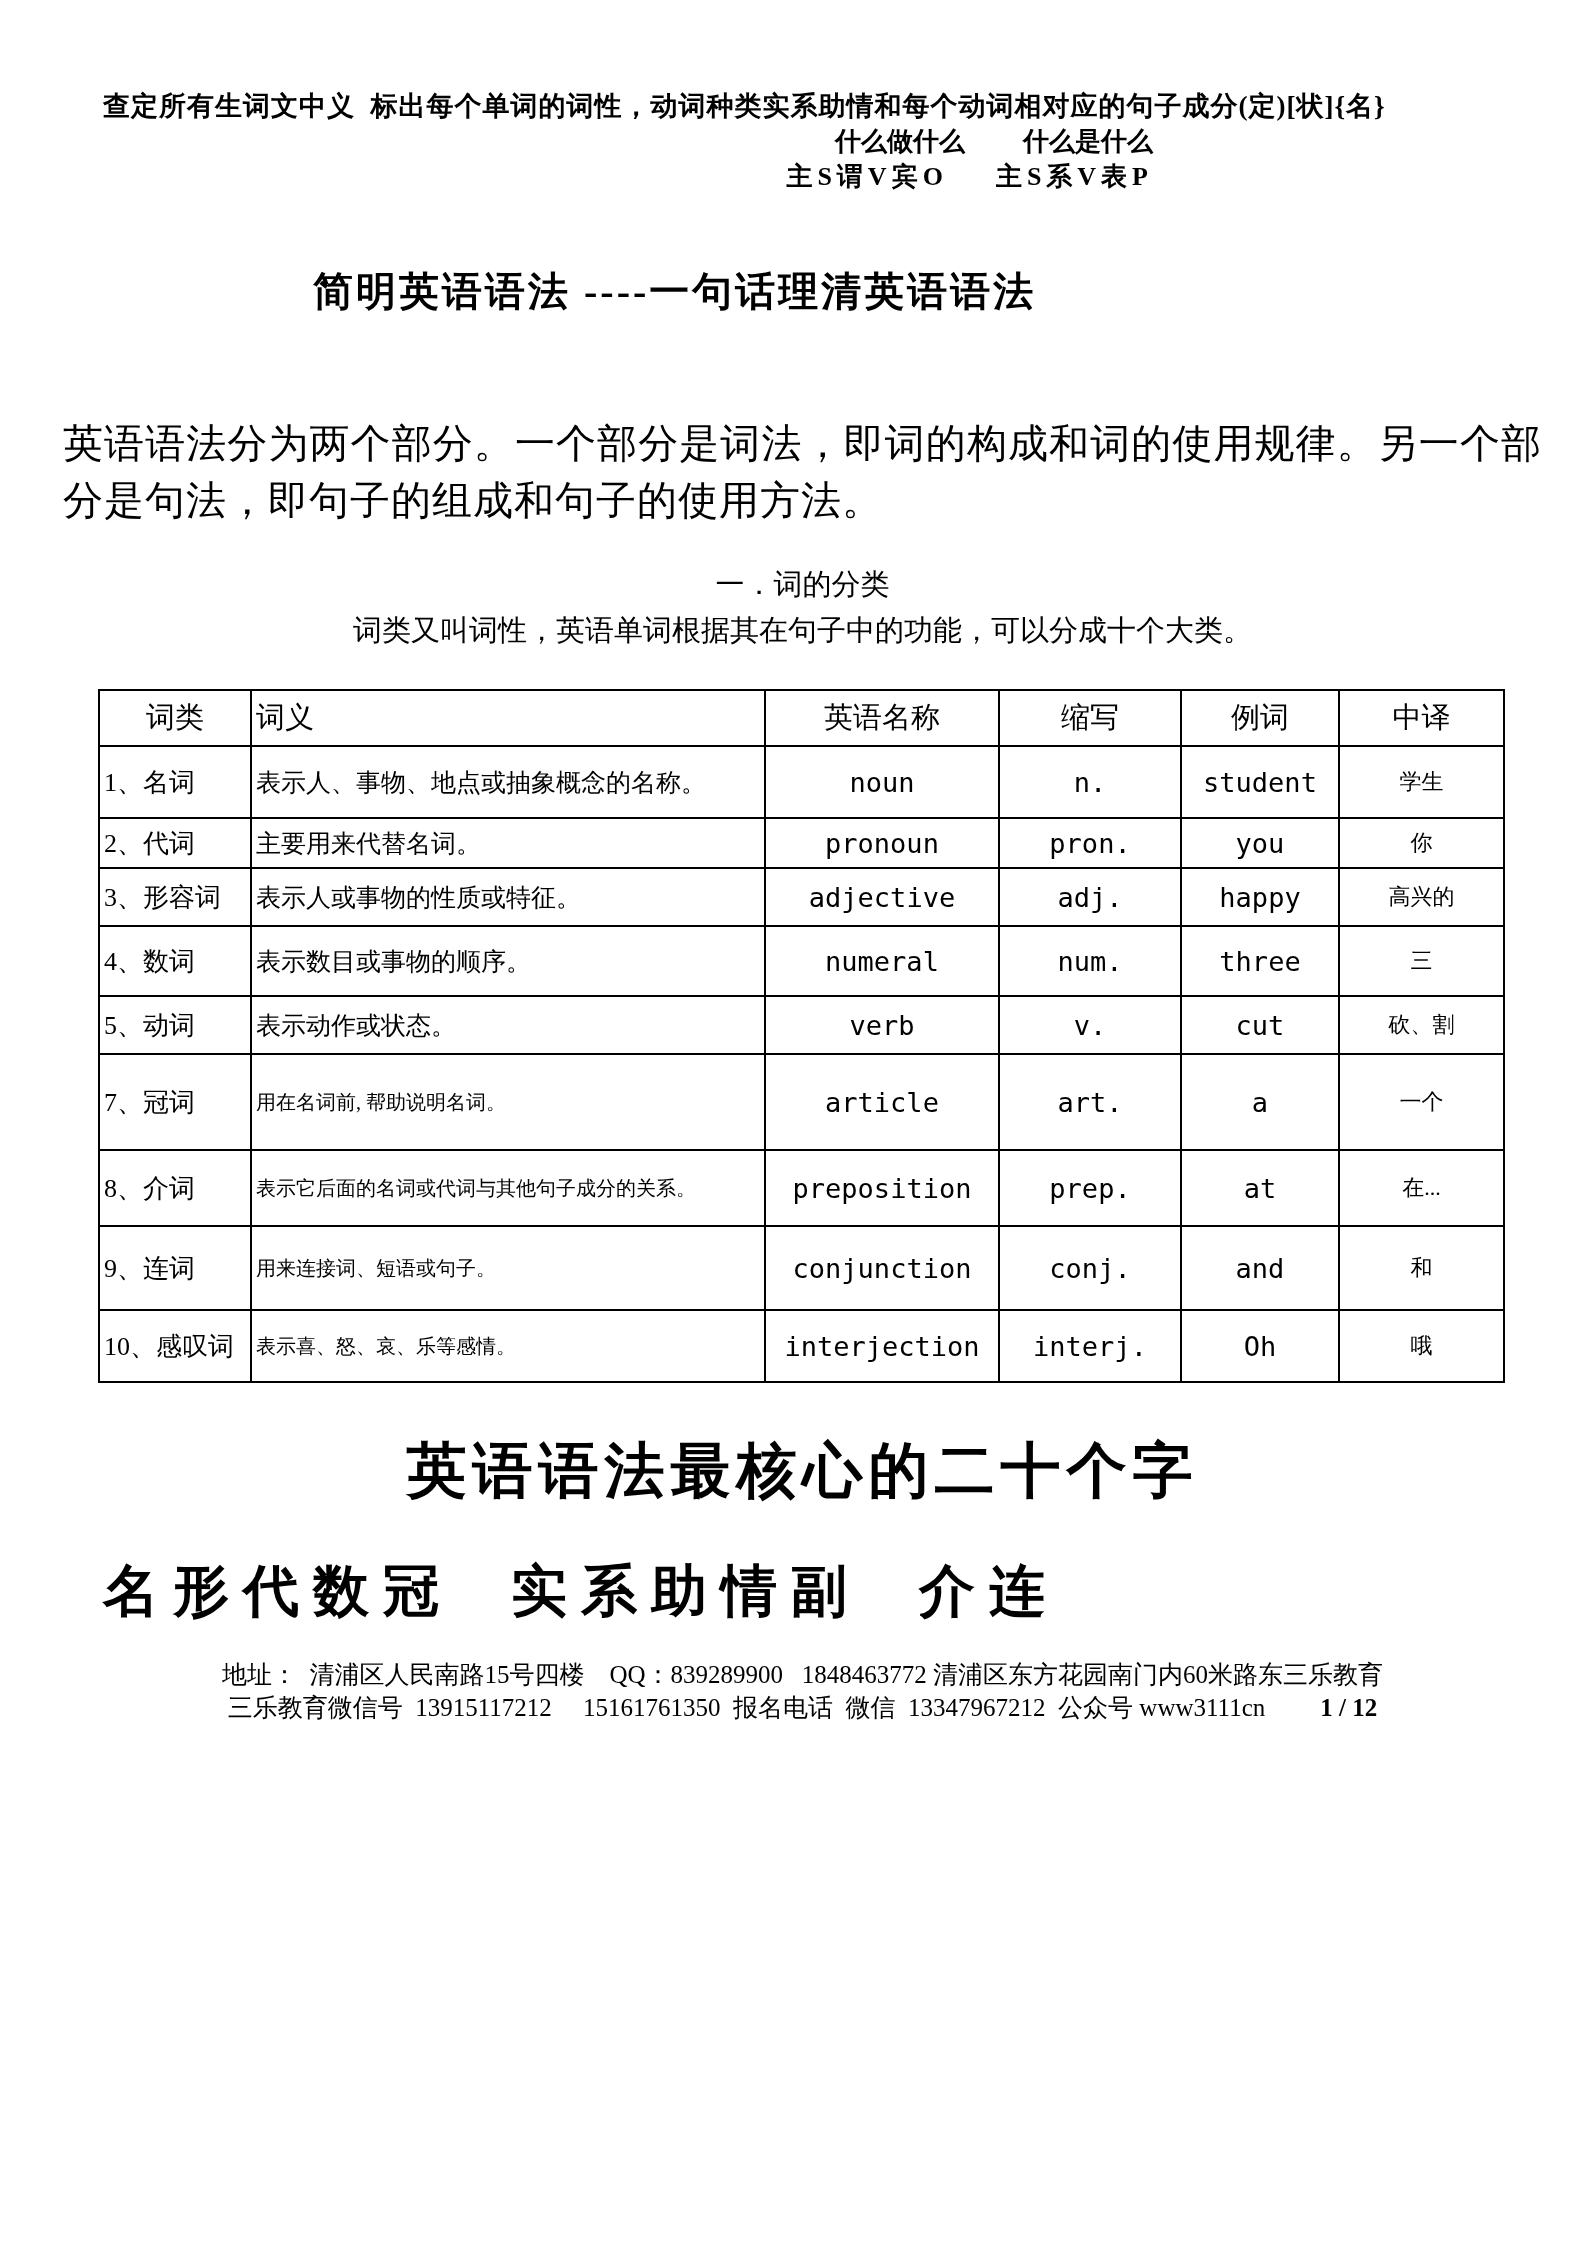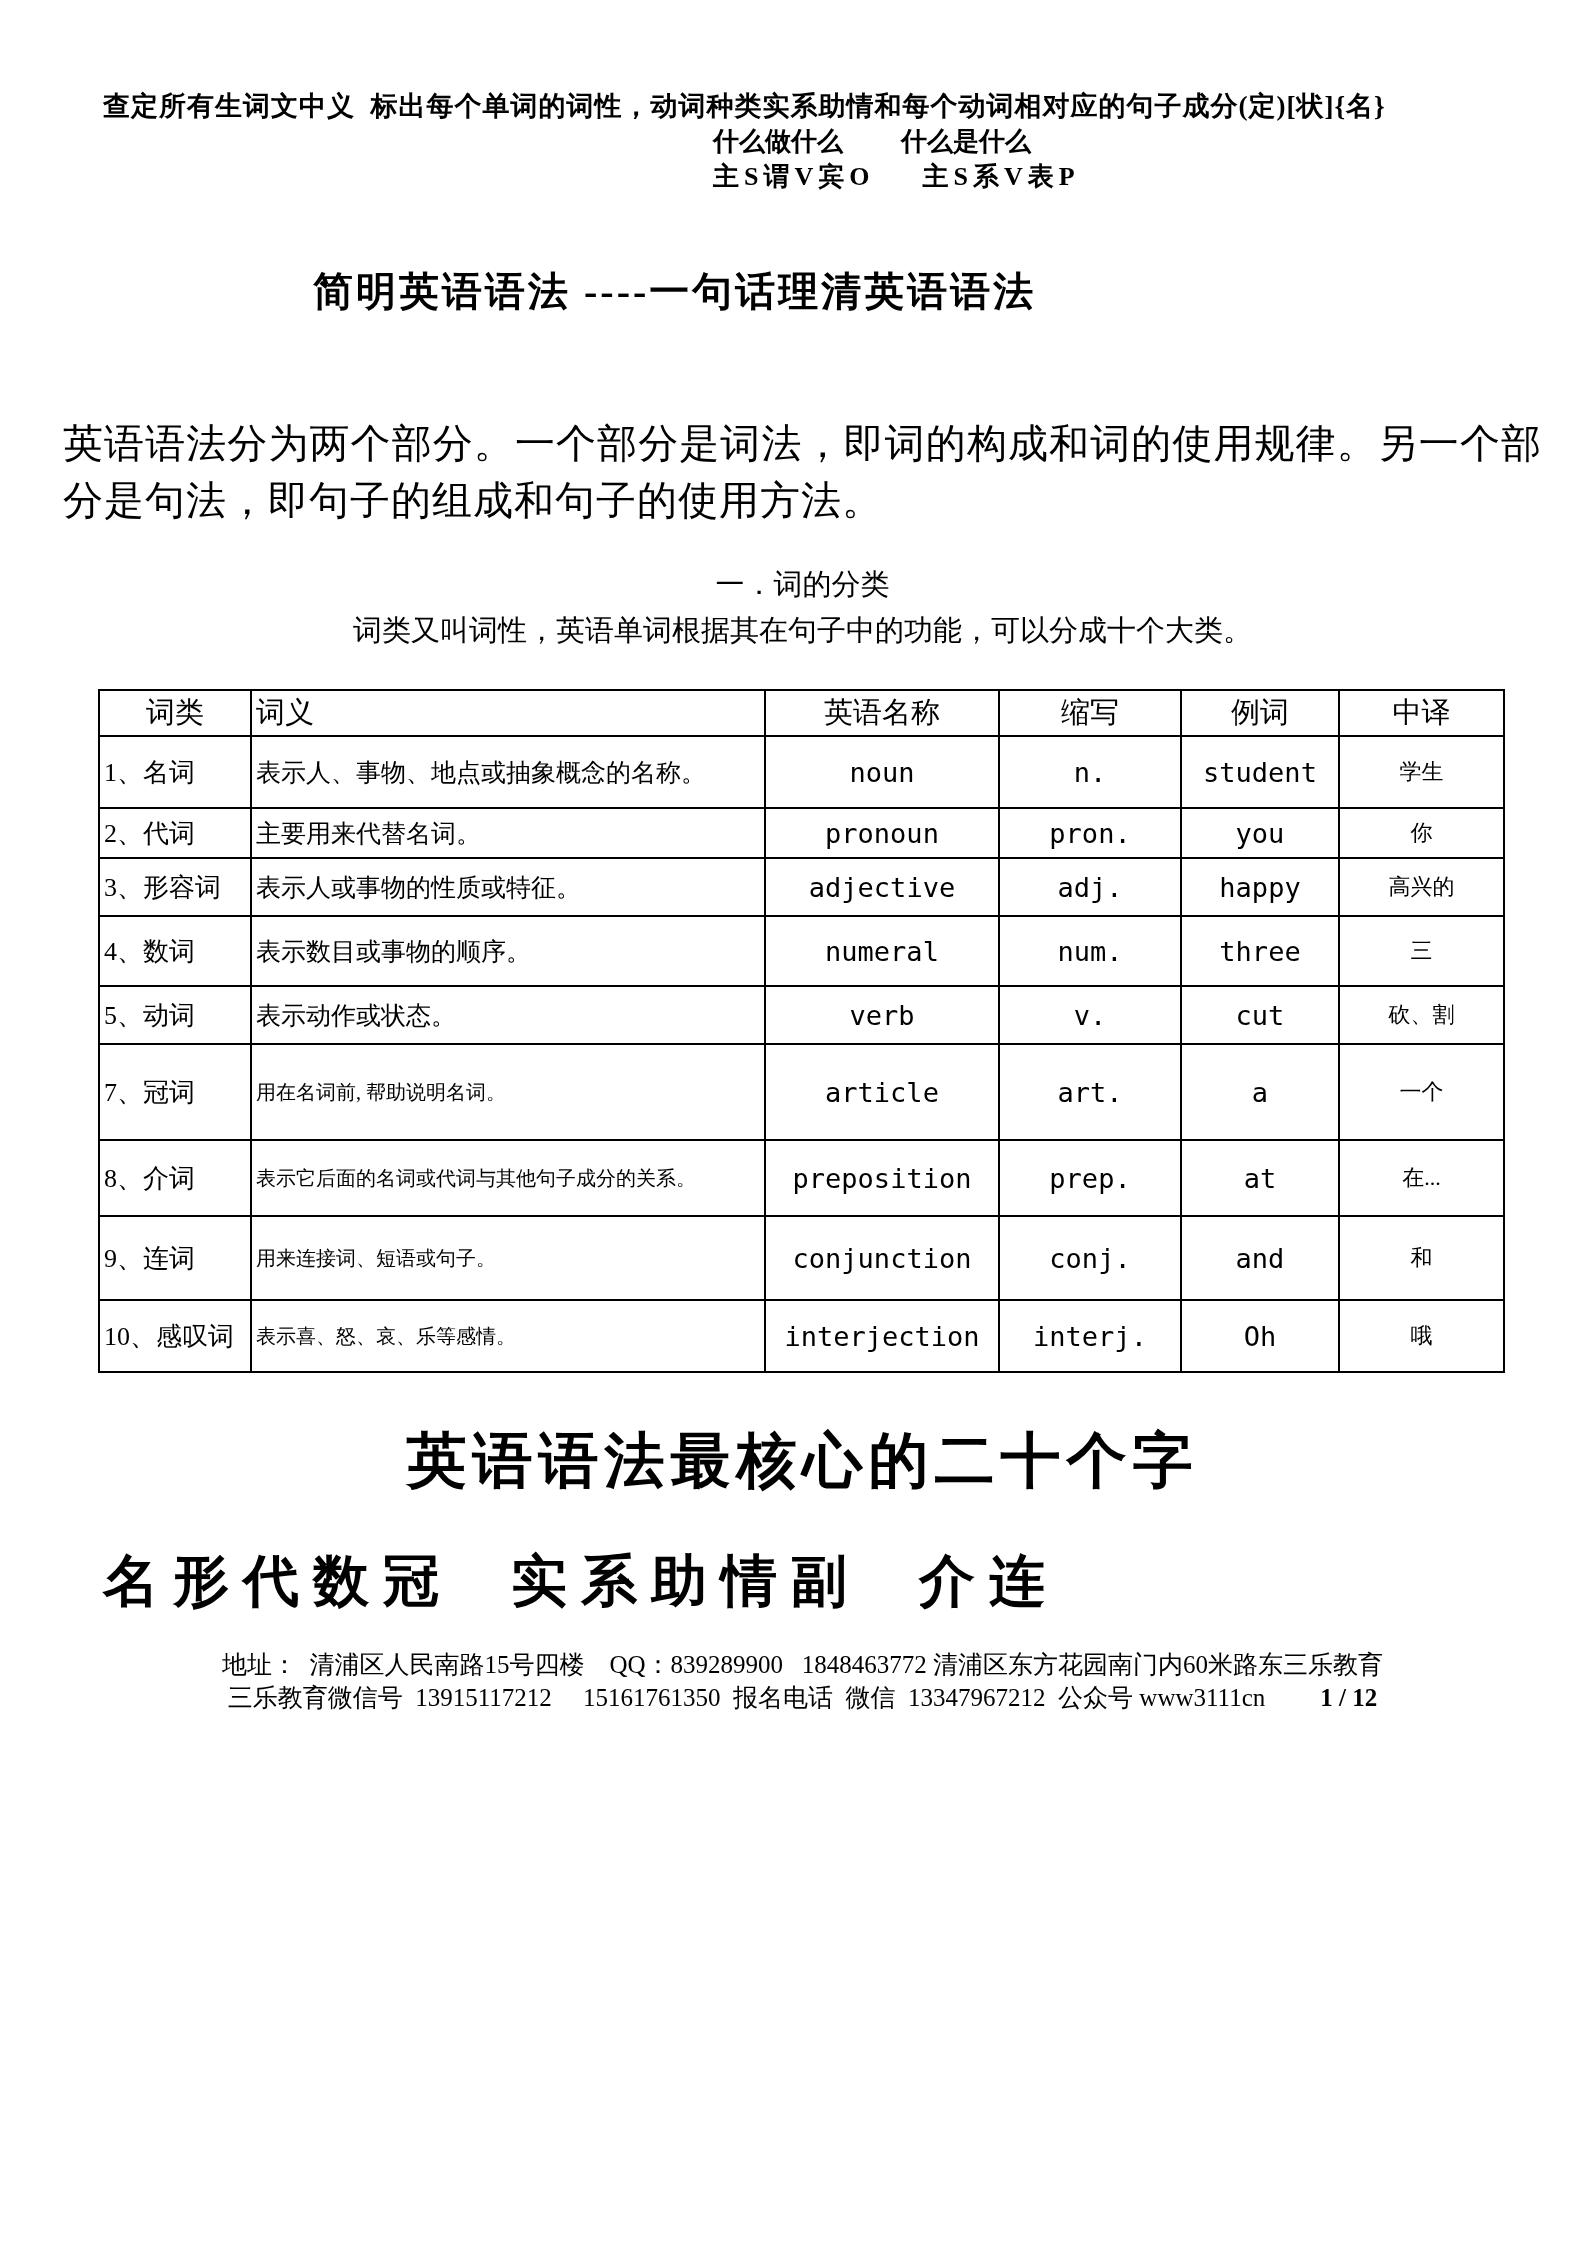--- a/index.html
+++ b/index.html
@@ -10,36 +10,36 @@
     background:#ffffff;
     box-sizing:border-box;
     padding:88px 45px 12px 63px;
     color:#000;
     font-family:"Liberation Serif","DejaVu Serif",serif;
     overflow:hidden;
   }
   
   .top-note { position:relative; font-weight:bold; }
   .note-line1 { font-size:27px; padding-left:40px; white-space:pre; letter-spacing:1px; }
-  .note-right { margin-left:650px; width:440px; display:flex; flex-direction:column; align-items:flex-start; }
+  .note-right { margin-left:650px; width:440px; display:flex; flex-direction:column; align-items:flex-end; }
   .note-row { display:flex; justify-content:center; font-size:26px; line-height:35px; font-weight:bold; }
   .note-row.r2 { gap:58px; }
   .note-row.r3 { gap:48px; letter-spacing:5px; }
   
   .doc-title { margin:70px 0 0 250px; font-size:40px; font-weight:bold; letter-spacing:3px; }
   
   .body-text { margin-top:96px; font-size:40px; line-height:57px; text-align:justify; letter-spacing:1px; }
   .body-text p { margin:0; }
   
   .section-title { margin-top:36px; text-align:center; font-size:29px; }
   .section-subtitle { margin-top:6px; text-align:center; font-size:29px; }
   
   table.word-table { margin:38px 0 0 35px; border-collapse:collapse; table-layout:fixed; width:1405px; }
   table.word-table th, table.word-table td { border:2px solid #000; vertical-align:middle; padding:2px 4px; box-sizing:border-box; overflow:hidden; }
-  thead tr { height:46px; }
+  thead tr { height:56px; }
   tbody tr:nth-child(1){height:72px;} tbody tr:nth-child(2){height:50px;}
   tbody tr:nth-child(3){height:58px;} tbody tr:nth-child(4){height:70px;}
   tbody tr:nth-child(5){height:58px;} tbody tr:nth-child(6){height:96px;}
   tbody tr:nth-child(7){height:76px;} tbody tr:nth-child(8){height:84px;}
   tbody tr:nth-child(9){height:72px;} tbody tr:nth-child(10){height:76px;}
   th { font-weight:normal; font-size:29px; text-align:center; }
   th.c1 { text-align:left; padding-left:55px; }
   td.c0 { font-size:26px; text-align:left; padding-left:10px; }
   td.c1 { font-size:25px; text-align:left; padding-left:22px; }
   tbody tr:nth-child(n+6) td.c1 { font-size:20px; line-height:1.8; }

